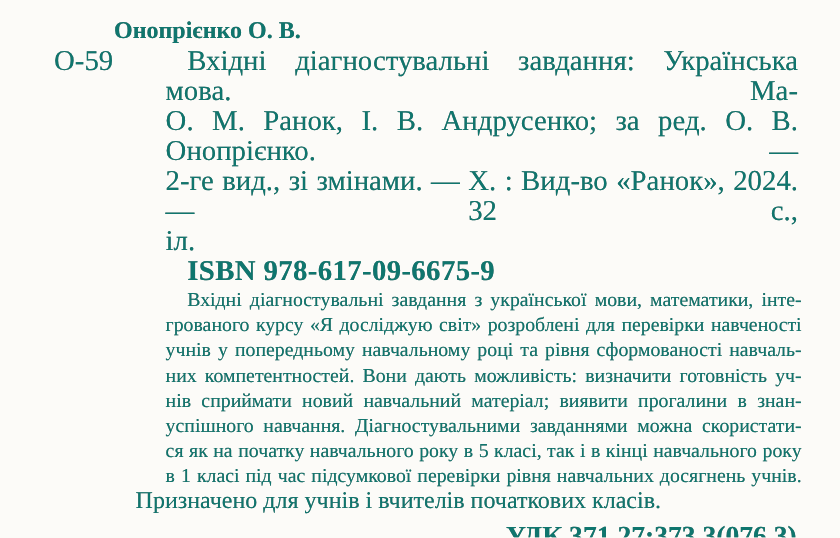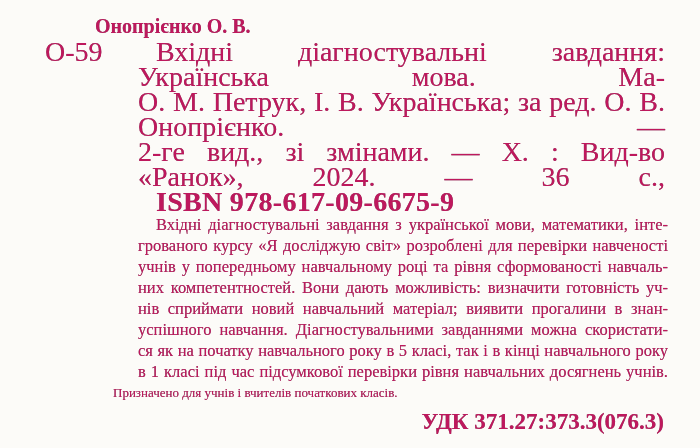--- a/index.html
+++ b/index.html
@@ -5,36 +5,36 @@
     html, body {
       margin: 0;
       padding: 0;
       background: #fbfaf7;
     }
     .page {
       position: relative;
       width: 700px;
       height: 448px;
       background: #fcfbf8;
-      color: #be185d;
+      color: #0f766e;
       font-family: "Liberation Serif", "DejaVu Serif", serif;
       overflow: hidden;
       text-shadow: 0 0 0.5px rgba(25, 25, 25, 0.55);
       box-sizing: border-box;
     }
     .author-heading {
       margin: 14px 35px 0 95px;
       font-size: 20px;
       line-height: 25px;
       font-weight: bold;
     }
     .catalog-block {
       position: relative;
       margin: 0 35px 0 95px;
-      font-size: 28px;
+      font-size: 24px;
       line-height: 25px;
     }
     .index-code {
       position: absolute;
       left: -50px;
       top: 0;
       white-space: nowrap;
     }
     .line {
       min-height: 25px;
@@ -55,21 +55,21 @@
     .annotation-block {
       margin: 0 32px 0 95px;
       font-size: 16.5px;
       line-height: 21px;
     }
     .annotation-block .line {
       min-height: 21px;
     }
     .audience-line {
       margin: 0 32px 0 95px;
-      font-size: 13px;
+      font-size: 20px;
       line-height: 21px;
       text-indent: 18px;
     }
     .udc-line {
       margin: 8px 36px 0 95px;
       font-size: 23px;
       line-height: 22px;
       font-weight: bold;
       text-align: right;
     }
@@ -77,22 +77,23 @@
 </head>
 <body>
 
 <div class="page">
 
   <div class="author-heading">Онопрієнко О. В.</div>
 
   <div class="catalog-block">
     <span class="index-code">О-59</span>
     <div class="line jline first-indent">Вхідні діагностувальні завдання: Українська мова. Ма-</div>
-    <div class="line jline">О. М. Петрук, І. В. Українська; за ред. О. В. Онопрієнко. —</div>
-    <div class="line jline">2-ге вид., зі змінами. — Х. : Вид-во «Ранок», 2024. — 36 с.,</div>
+    <div class="line jline">О. М. Ранок, І. В. Андрусенко; за ред. О. В. Онопрієнко. —</div>
+    <div class="line jline">2-ге вид., зі змінами. — Х. : Вид-во «Ранок», 2024. — 32 с.,</div>
+    <div class="line">іл.</div>
     <div class="line isbn-line">ISBN 978-617-09-6675-9</div>
   </div>
 
   <div class="annotation-block">
     <div class="line jline first-indent">Вхідні діагностувальні завдання з української мови, математики, інте-</div>
     <div class="line jline">грованого курсу «Я досліджую світ» розроблені для перевірки навченості</div>
     <div class="line jline">учнів у попередньому навчальному році та рівня сформованості навчаль-</div>
     <div class="line jline">них компетентностей. Вони дають можливість: визначити готовність уч-</div>
     <div class="line jline">нів сприймати новий навчальний матеріал; виявити прогалини в знан-</div>
     <div class="line jline">успішного навчання. Діагностувальними завданнями можна скористати-</div>

